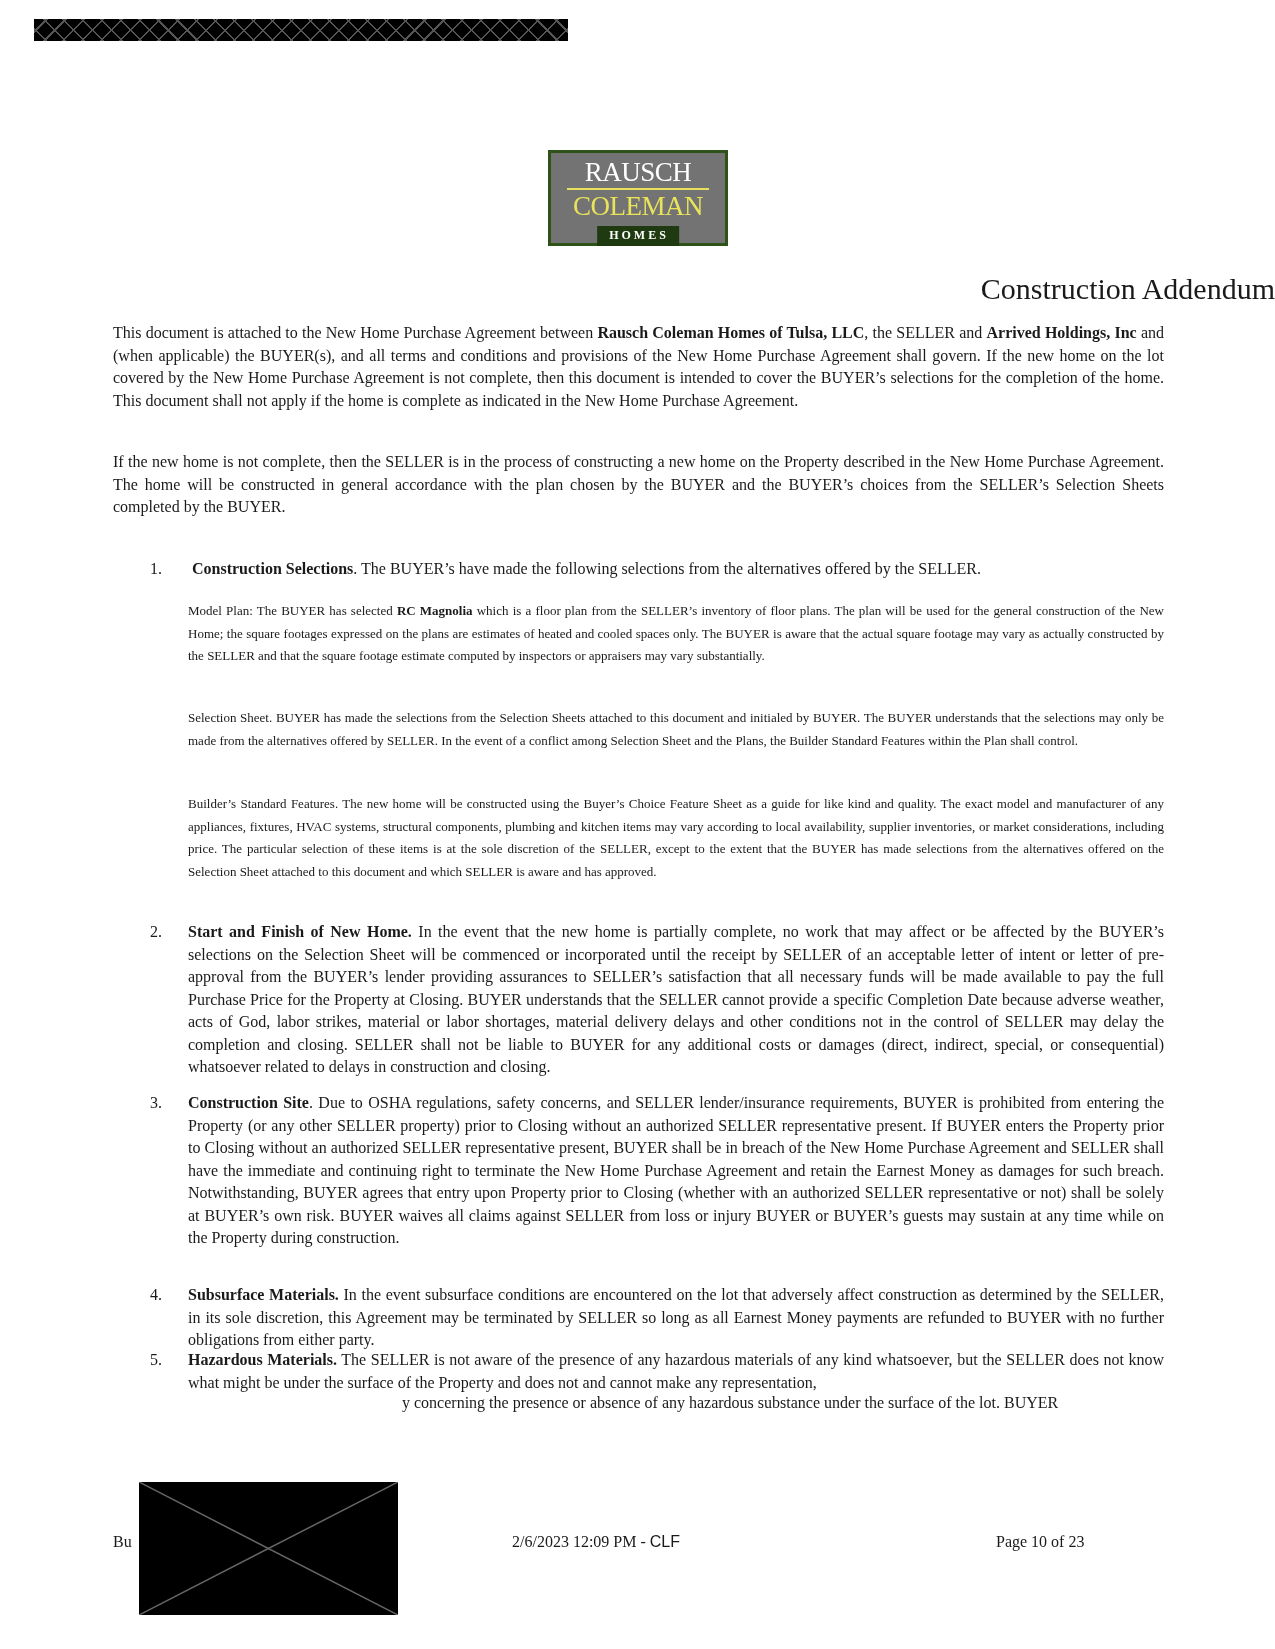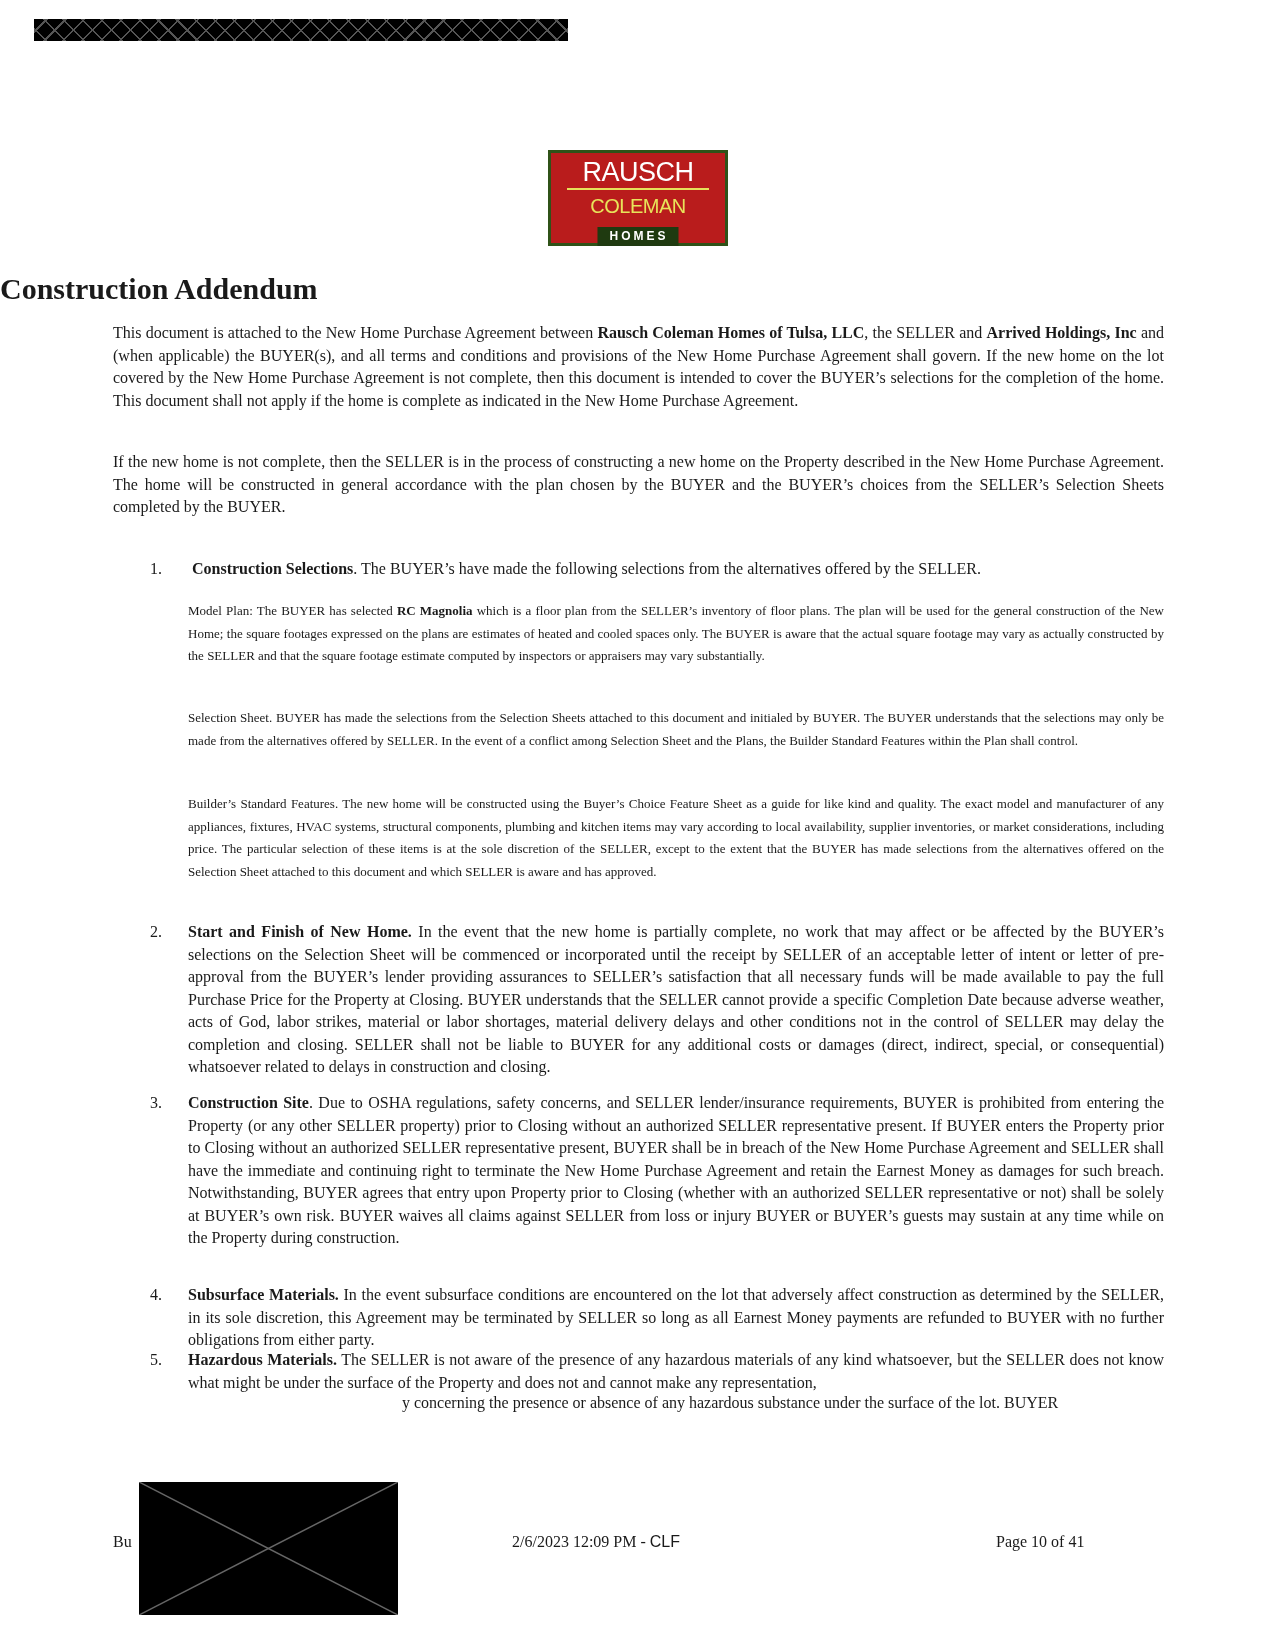--- a/index.html
+++ b/index.html
@@ -9,33 +9,33 @@
   }
   .redact-bar {
     position: absolute; left: 34px; top: 19px; width: 534px; height: 22px;
     background-color: #000;
     background-image:
       repeating-linear-gradient(45deg, transparent 0 8px, #555 8px 9.5px, transparent 9.5px 13.4px),
       repeating-linear-gradient(-45deg, transparent 0 8px, #555 8px 9.5px, transparent 9.5px 13.4px);
   }
   .logo {
     position: absolute; left: 548px; top: 150px; width: 180px; height: 96px;
-    background: #b91c1c; border: 3px solid #2f5218; box-sizing: border-box;
-    text-align: center; font-family: Liberation Sans, sans-serif;
+    background: #737373; border: 3px solid #2f5218; box-sizing: border-box;
+    text-align: center; font-family: Liberation Serif, serif;
   }
   .logo .l1 { color: #ffffff; font-size: 27px; line-height: 30px; margin-top: 4px; letter-spacing: -0.5px; }
   .logo .rule { height: 2px; background: #e6e05a; margin: 1px 16px 0 16px; }
-  .logo .l2 { color: #e8e35a; font-size: 20px; line-height: 32px; letter-spacing: -0.5px; }
+  .logo .l2 { color: #e8e35a; font-size: 27px; line-height: 32px; letter-spacing: -0.5px; }
   .logo .l3 {
     display: inline-block; background: #1f3a10; color: #ffffff; font-size: 12px; font-weight: bold;
     letter-spacing: 3px; padding: 2px 10px 3px 12px; position: absolute; bottom: -3px; left: 50%; transform: translateX(-50%);
   }
   .title {
-    position: absolute; top: 272px; left: 0; width: 1275px; text-align: left;
-    font-size: 30px; font-weight: bold;
+    position: absolute; top: 272px; left: 0; width: 1275px; text-align: right;
+    font-size: 30px; font-weight: normal;
   }
   .para {
     position: absolute; left: 113px; width: 1051px;
     font-size: 16px; line-height: 22.5px; text-align: justify; margin: 0;
   }
   .item {
     position: absolute; left: 150px; width: 1014px;
     font-size: 16px; line-height: 22.5px; text-align: justify;
   }
   .item .num { position: absolute; left: 0; top: 0; }
@@ -105,13 +105,13 @@
 
 <div class="redact-box">
   <svg viewBox="0 0 259 133" preserveAspectRatio="none">
     <line x1="0" y1="0" x2="259" y2="133" stroke="#666" stroke-width="1.5"></line>
     <line x1="259" y1="0" x2="0" y2="133" stroke="#666" stroke-width="1.5"></line>
   </svg>
 </div>
 
 <div class="footer" style="left:113px">Bu</div>
 <div class="footer" style="left:512px"><span>2/6/2023 12:09 PM - </span><span class="clf">CLF</span></div>
-<div class="footer" style="left:996px">Page 10 of 41</div>
+<div class="footer" style="left:996px">Page 10 of 23</div>
 
 </body></html>

